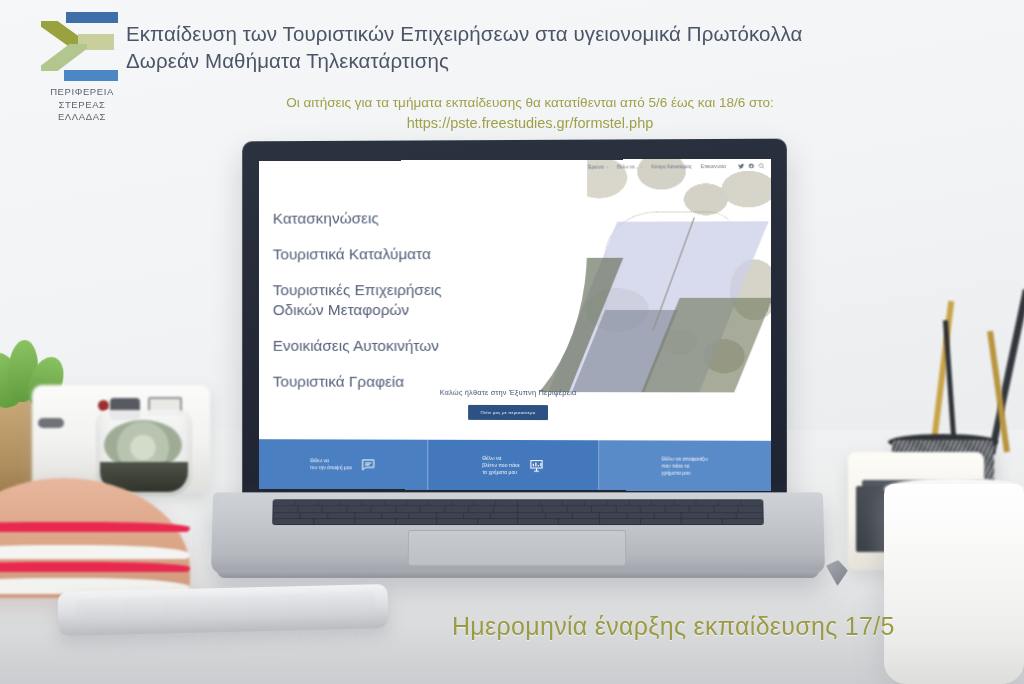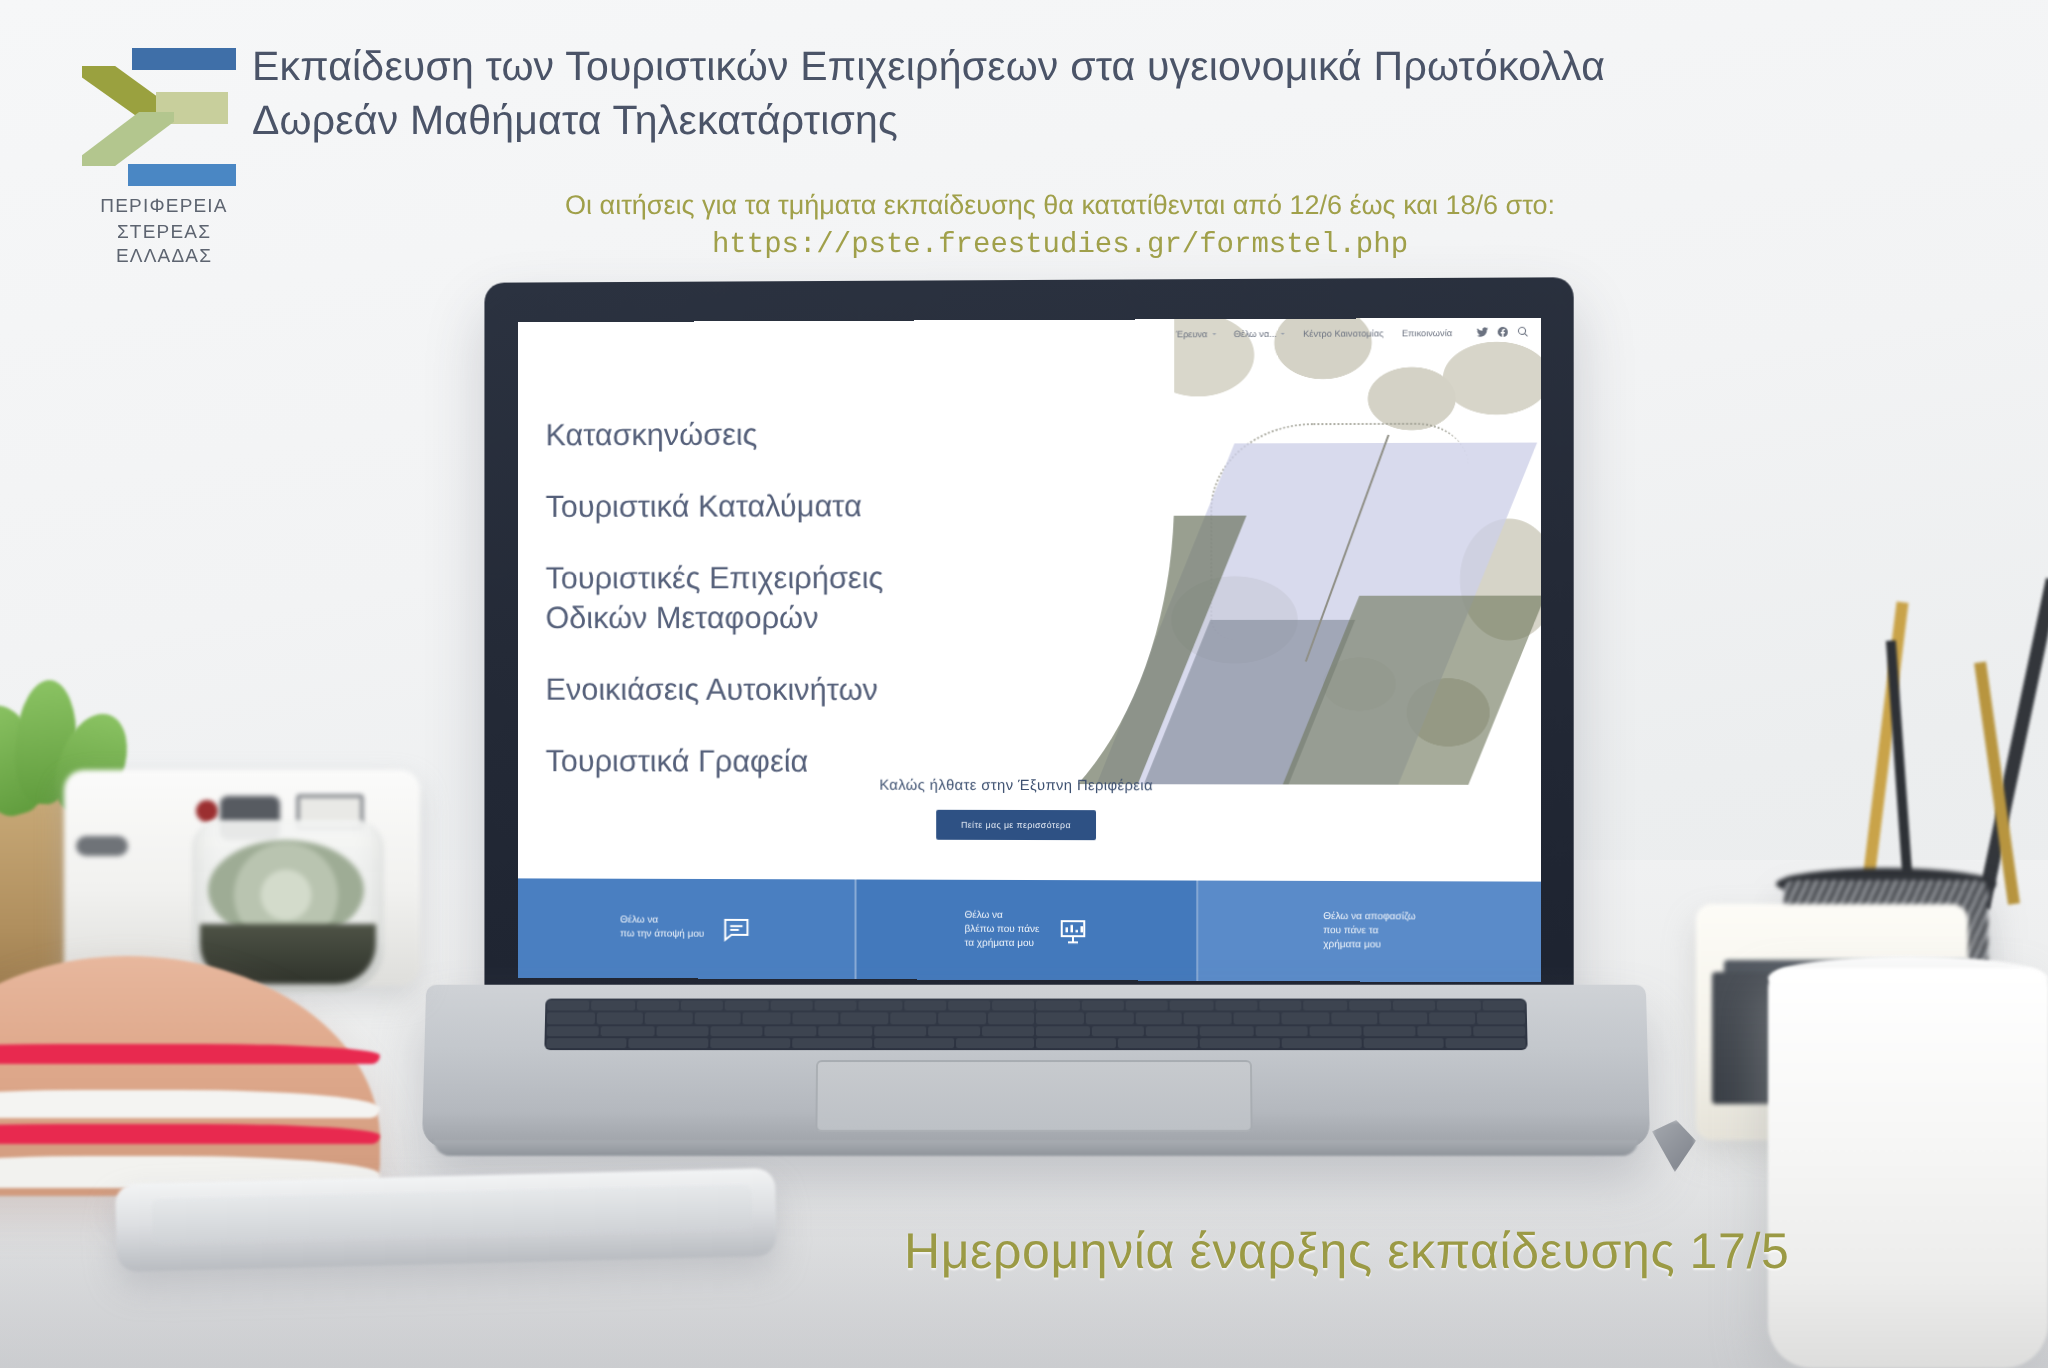--- a/index.html
+++ b/index.html
@@ -29,21 +29,21 @@
   .desk-shadow-band {
     position: absolute;
     left: 0; top: 560px;
     width: 1024px; height: 124px;
     background: linear-gradient(180deg, rgba(190,192,196,0) 0%, rgba(186,188,192,0.35) 60%, rgba(176,178,183,0.5) 100%);
   }
 
   
   .logo {
     position: absolute;
-    left: 20px; top: 18px;
+    left: 20px; top: 6px;
     width: 112px; height: 125px;
   }
   .logo-mark { position: absolute; left: 18px; top: 4px; width: 80px; height: 72px; }
   .logo-bar-top {
     position: absolute; left: 28px; top: 2px; width: 52px; height: 11px;
     background: #3f6fa8;
   }
   .logo-bar-bottom {
     position: absolute; left: 26px; top: 60px; width: 54px; height: 11px;
     background: #4a87c4;
@@ -88,21 +88,21 @@
   
   .subinfo {
     position: absolute;
     left: 150px; top: 92px;
     width: 760px;
     text-align: center;
     color: #a0a04a;
     font-size: 13.5px;
     line-height: 21px;
   }
-  .suburl { font-size: 14.5px; font-family: Liberation Mono, monospace; }
+  .suburl { font-size: 14.5px; }
 
   
   .footer-date {
     position: absolute;
     left: 452px; top: 612px;
     color: #9b9a45;
     font-size: 25px;
     letter-spacing: 0.3px;
     white-space: nowrap;
     text-shadow: 0 1px 1px rgba(255,255,255,0.7);
@@ -514,21 +514,21 @@
       <div>ΕΛΛΑΔΑΣ</div>
     </div>
   </div>
 
   <div class="headline">
     <div class="headline-line">Εκπαίδευση των Τουριστικών Επιχειρήσεων στα υγειονομικά Πρωτόκολλα</div>
     <div class="headline-line">Δωρεάν Μαθήματα Τηλεκατάρτισης</div>
   </div>
 
   <div class="subinfo">
-    <div>Οι αιτήσεις για τα τμήματα εκπαίδευσης θα κατατίθενται από 12/6 έως και 18/6 στο:</div>
+    <div>Οι αιτήσεις για τα τμήματα εκπαίδευσης θα κατατίθενται από 5/6 έως και 18/6 στο:</div>
     <div class="suburl">https://pste.freestudies.gr/formstel.php</div>
   </div>
 
   <div class="laptop">
 
     <div class="lid"></div>
 
     <div class="screen">
 
       <div class="map-pane">

